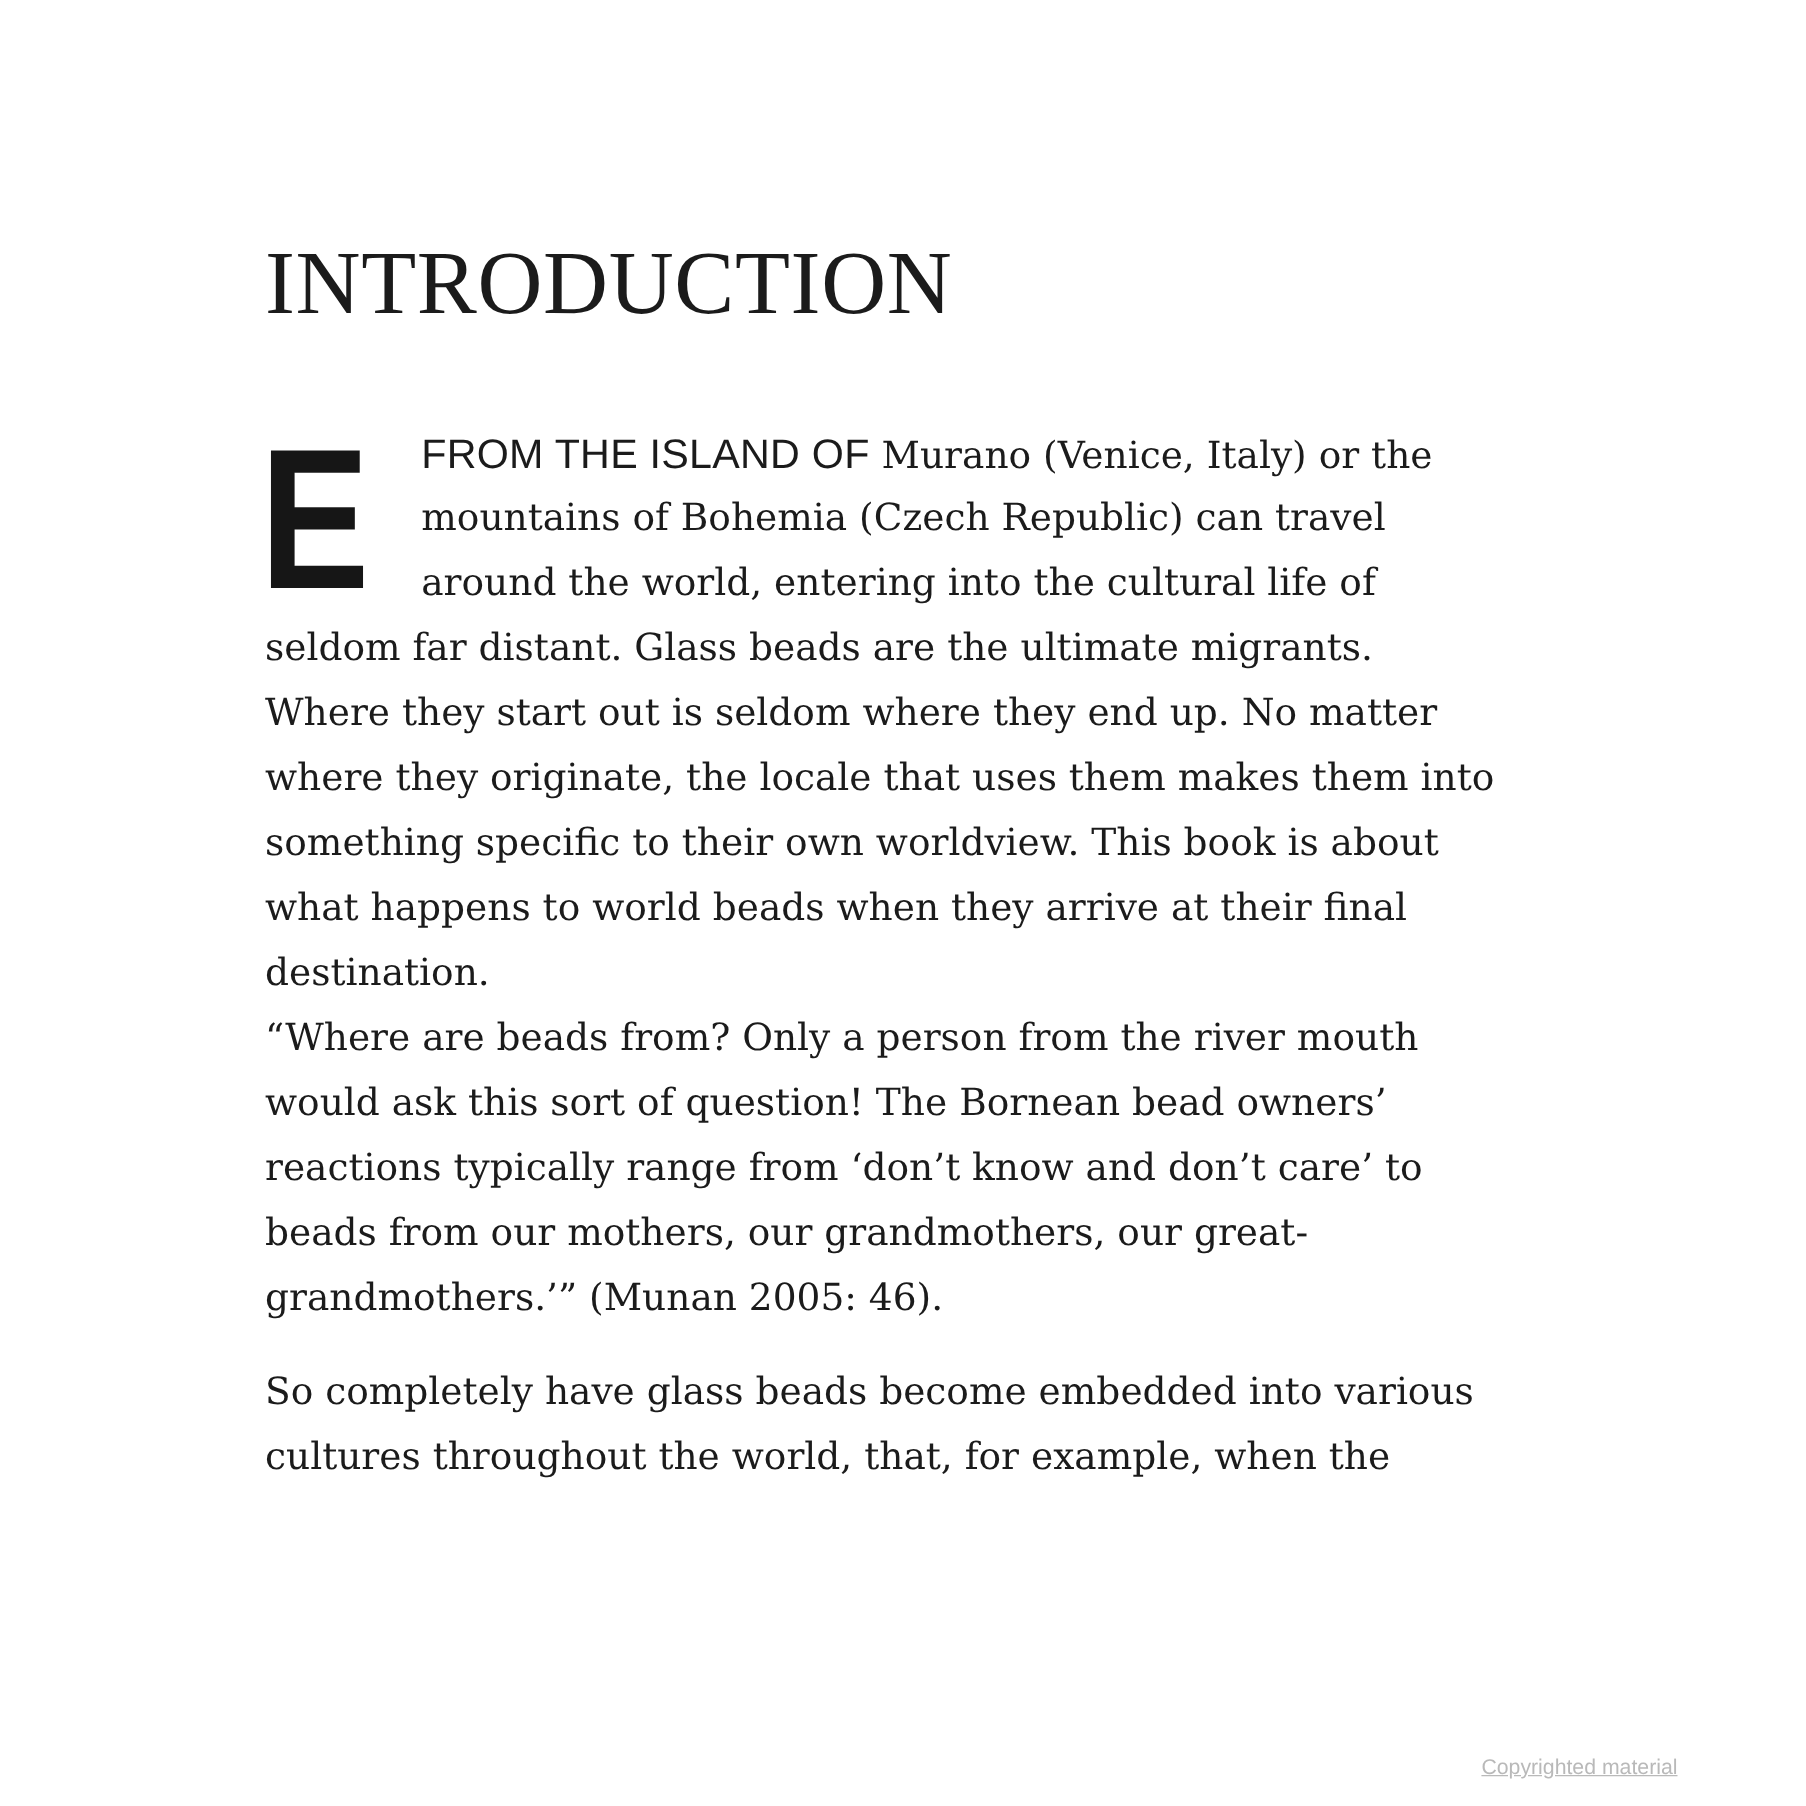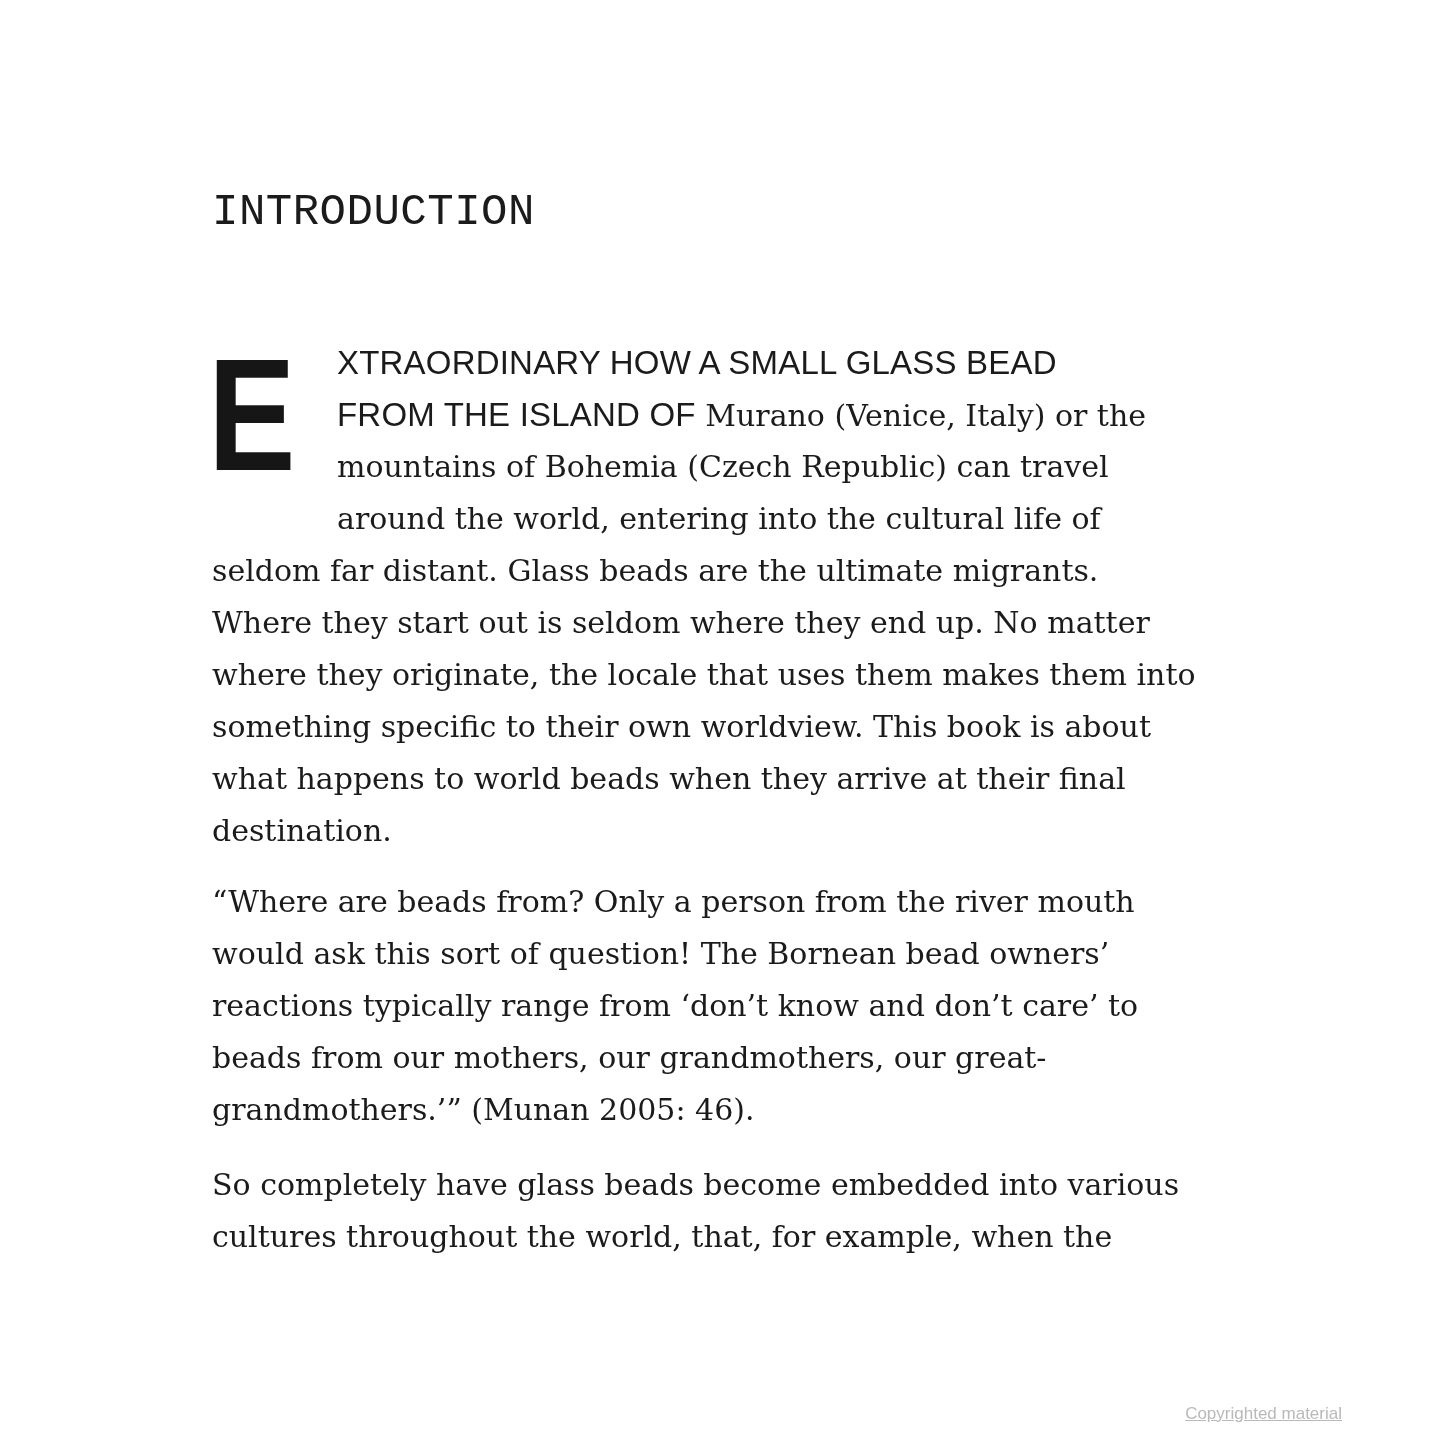--- a/index.html
+++ b/index.html
@@ -7,34 +7,34 @@
     position:relative;
     width:1445px;height:1445px;
     background:#ffffff;
     overflow:hidden;
     color:#1b1b1b;
   }
   .chapter-title{
     position:absolute;
     left:212px;top:190px;
     margin:0;
-    font-family:Liberation Mono, monospace;
+    font-family:Liberation Serif, serif;
     font-weight:400;
-    font-size:44px;
+    font-size:72px;
     line-height:1;
     letter-spacing:0.5px;
     color:#1b1b1b;
   }
   .textblock{
     position:absolute;
     left:212px;top:337px;
     width:1035px;
   }
   .para{margin:0;padding:0;}
-  .para2{margin-top:19px;}
+  .para2{}
   .para3{margin-top:23px;}
   .line{
     height:52px;
     line-height:52px;
     white-space:nowrap;
     font-family:"DejaVu Serif",serif;
     font-size:30px;
     color:#1b1b1b;
   }
   .line.indented{padding-left:125px;}
@@ -68,21 +68,20 @@
 
 <div class="page">
 
   <h1 class="chapter-title">INTRODUCTION</h1>
 
   <div class="textblock">
 
     <span class="drop-cap">E</span>
 
     <div class="para para1">
-      <div class="line indented"><span class="lead-sans">XTRAORDINARY HOW A SMALL GLASS BEAD</span></div>
       <div class="line indented"><span class="lead-sans">FROM THE ISLAND OF</span> <span>Murano (Venice, Italy) or the</span></div>
       <div class="line indented"><span>mountains of Bohemia (Czech Republic) can travel</span></div>
       <div class="line indented"><span>around the world, entering into the cultural life of</span></div>
       <div class="line"><span>seldom far distant. Glass beads are the ultimate migrants.</span></div>
       <div class="line"><span>Where they start out is seldom where they end up. No matter</span></div>
       <div class="line"><span>where they originate, the locale that uses them makes them into</span></div>
       <div class="line"><span>something specific to their own worldview. This book is about</span></div>
       <div class="line"><span>what happens to world beads when they arrive at their final</span></div>
       <div class="line"><span>destination.</span></div>
     </div>

